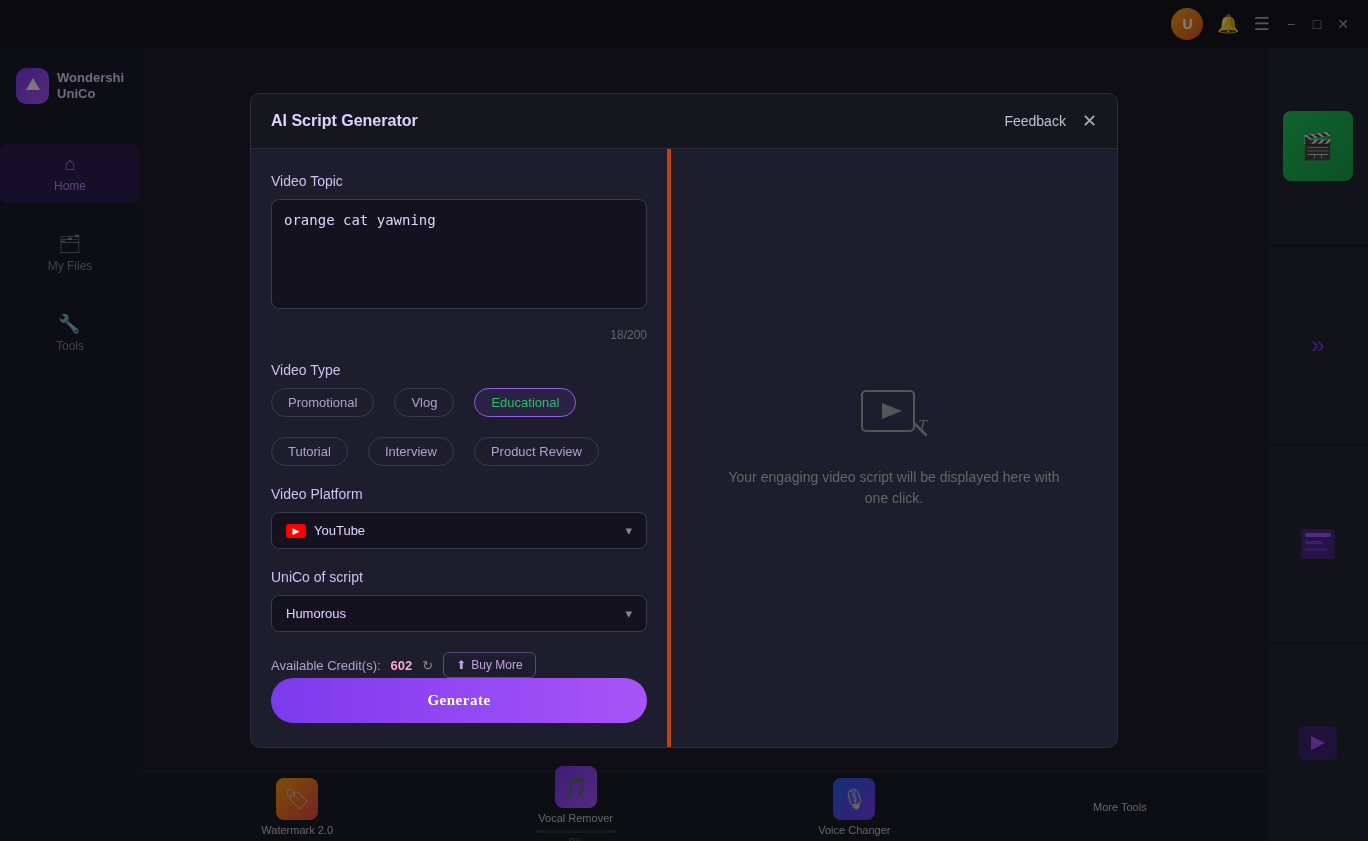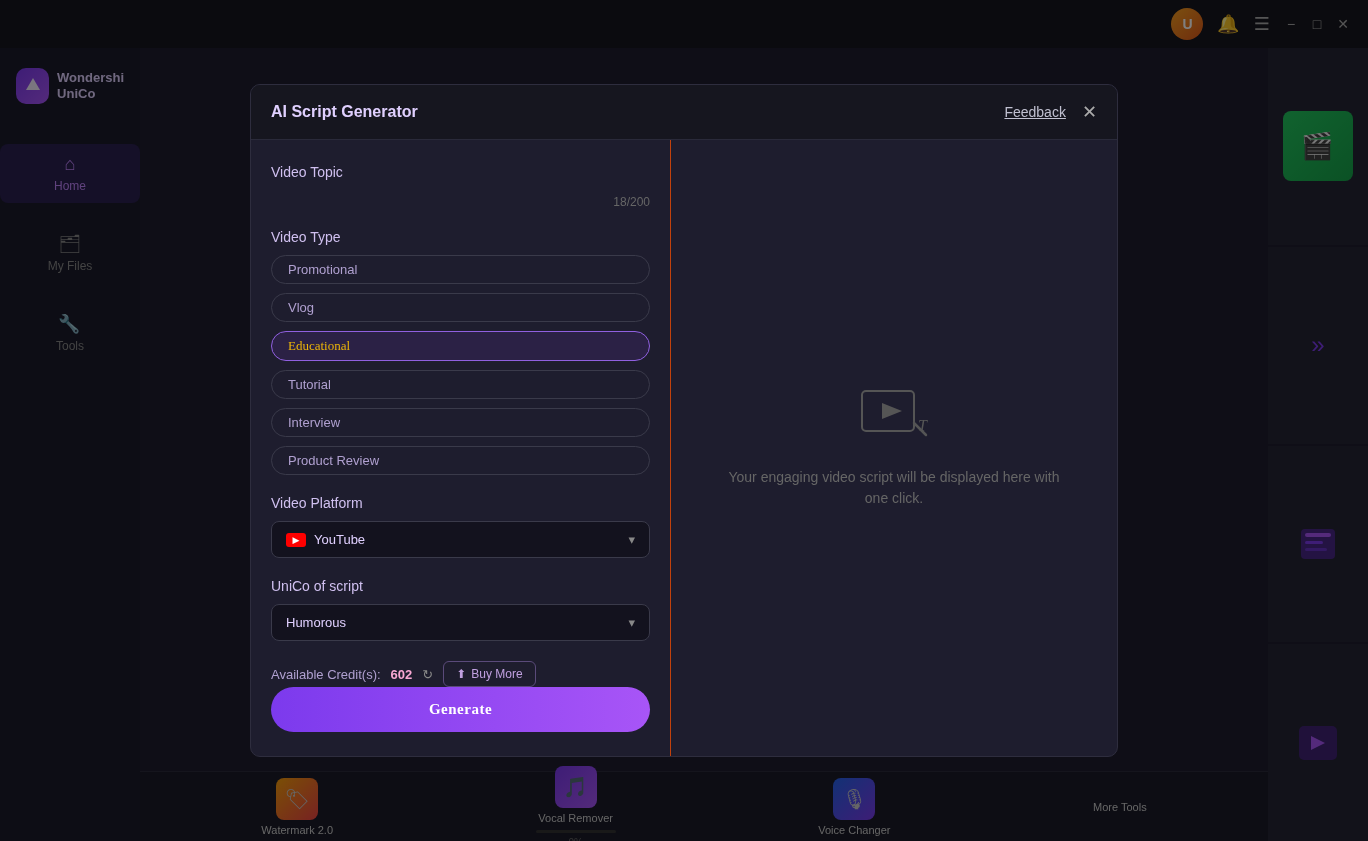--- a/index.html
+++ b/index.html
@@ -213,40 +213,39 @@
       color: #e0d0ff;
     }
 
     .modal-header-right {
       display: flex; align-items: center; gap: 16px;
     }
 
     .feedback-link {
       color: #c0c0d0;
       font-size: 14px;
-      text-decoration: underline;
       cursor: pointer;
     }
 
     .close-btn {
       color: #aaa; font-size: 18px; cursor: pointer;
     }
 
     
     .modal-body {
       display: flex;
       flex: 1;
       overflow: hidden;
     }
 
     
     .modal-left {
       width: 420px;
       padding: 24px 20px;
-      border-right: 1px solid #c2410c;
+      border-right: 4px solid #c2410c;
       display: flex;
       flex-direction: column;
       gap: 20px;
       overflow-y: auto;
     }
 
     .section-label {
       font-size: 14px; color: #d0c0f0; font-weight: 500;
       margin-bottom: 10px;
     }
@@ -264,38 +263,37 @@
       outline: none;
     }
 
     .char-count {
       text-align: right; font-size: 12px; color: #666;
       margin-top: 15px;
     }
 
     
     .chip-group {
-      display: flex; flex-wrap: wrap; gap: 9px; flex-direction: column;
+      display: flex; flex-wrap: wrap; gap: 20px;
     }
 
     .chip {
       border: 1px solid #3a3a4a;
       border-radius: 20px;
       padding: 6px 16px;
       color: #b0a0d0;
       font-size: 13px;
       cursor: pointer;
       background: transparent;
     }
 
     .chip.active {
       border-color: #9060e0;
-      color: #eab308;
+      color: #22c55e;
       background: rgba(120, 60, 200, 0.15);
-      font-family: Liberation Serif, serif;
     }
 
     
     .dropdown {
       background: #13121e;
       border: 1px solid #3a3a4a;
       border-radius: 8px;
       padding: 10px 14px;
       color: #e0d0ff;
       font-size: 13px;
@@ -490,20 +488,21 @@
         <span class="close-btn">✕</span>
       </div>
     </div>
 
     <div class="modal-body">
 
       <div class="modal-left">
 
         <div>
           <div class="section-label">Video Topic</div>
+          <textarea class="topic-textarea" placeholder="orange cat yawning" style="">orange cat yawning</textarea>
           <div class="char-count">18/200</div>
         </div>
 
         <div>
           <div class="section-label">Video Type</div>
           <div class="chip-group">
             <div class="chip">Promotional</div>
             <div class="chip">Vlog</div>
             <div class="chip active">Educational</div>
             <div class="chip">Tutorial</div>

